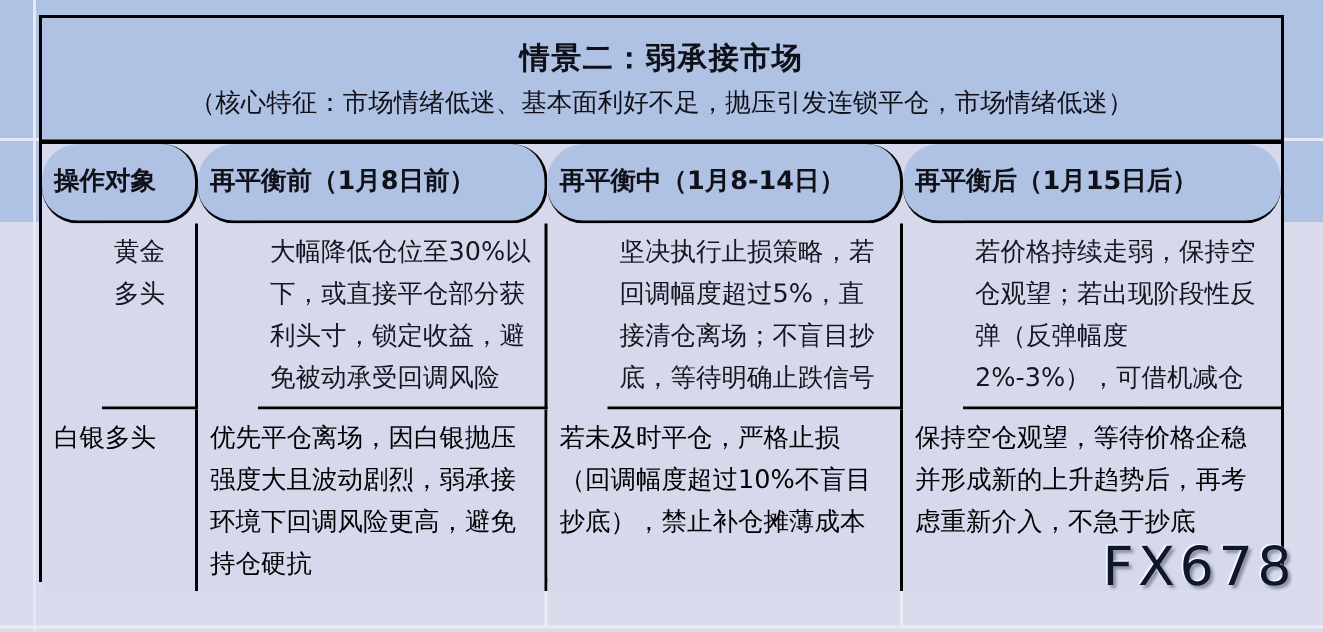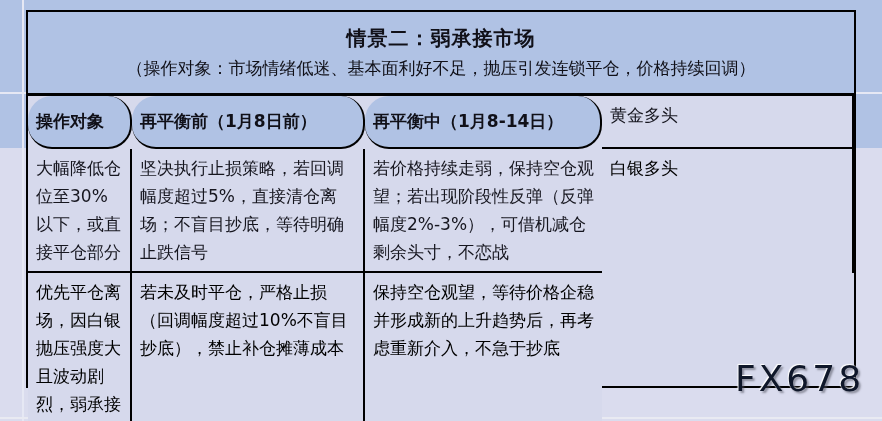--- a/index.html
+++ b/index.html
@@ -54,21 +54,21 @@
   .cell.last-row { border-bottom:none; }
   .cell.header {
     background:#b0c2e4;
     font-weight:700; color:#101018;
     display:flex; align-items:center;
     padding-top:0; padding-bottom:0;
     line-height:1.25;
     border-radius:24px;
   }
   .cell.body { line-height:28px; background:#d6d9ec; }
-  .row-gold { color:#16161f; }
+  .row-gold { color:#16161f;margin-left:40px; }
   .row-silver { color:#000000; }
 
   .watermark {
     position:absolute; left:735px; top:358px;
     font-size:36px; font-weight:500; letter-spacing:3px;
     color:#0f172a;
     text-shadow:-1px -1px 1px #ffffff, 2px 2px 2px rgba(80,82,95,0.55);
     z-index:5;
   }
 </style>
@@ -81,28 +81,29 @@
   <div class="gridline gl-v-left"></div>
   <div class="gridline gl-h-mid"></div>
   <div class="gridline gl-v-c1"></div>
   <div class="gridline gl-v-c2"></div>
   <div class="gridline gl-h-bot"></div>
 
   <div class="table-box">
 
     <div class="title-block">
       <div class="title-line">情景二：弱承接市场</div>
-      <div class="subtitle-line">（操作对象：市场情绪低迷、基本面利好不足，抛压引发连锁平仓，价格持续回调）</div>
+      <div class="subtitle-line">（核心特征：市场情绪低迷、基本面利好不足，抛压引发连锁平仓，市场情绪低迷）</div>
     </div>
 
     <div class="grid">
 
       <div class="cell header">操作对象</div>
       <div class="cell header">再平衡前（1月8日前）</div>
       <div class="cell header">再平衡中（1月8-14日）</div>
+      <div class="cell header last-col">再平衡后（1月15日后）</div>
 
       <div class="cell body row-gold">黄金多头</div>
       <div class="cell body row-gold">大幅降低仓位至30%以下，或直接平仓部分获利头寸，锁定收益，避免被动承受回调风险</div>
       <div class="cell body row-gold">坚决执行止损策略，若回调幅度超过5%，直接清仓离场；不盲目抄底，等待明确止跌信号</div>
       <div class="cell body row-gold last-col">若价格持续走弱，保持空仓观望；若出现阶段性反弹（反弹幅度2%-3%），可借机减仓剩余头寸，不恋战</div>
 
       <div class="cell body row-silver last-row">白银多头</div>
       <div class="cell body row-silver last-row">优先平仓离场，因白银抛压强度大且波动剧烈，弱承接环境下回调风险更高，避免持仓硬抗</div>
       <div class="cell body row-silver last-row">若未及时平仓，严格止损（回调幅度超过10%不盲目抄底），禁止补仓摊薄成本</div>
       <div class="cell body row-silver last-row last-col">保持空仓观望，等待价格企稳并形成新的上升趋势后，再考虑重新介入，不急于抄底</div>

